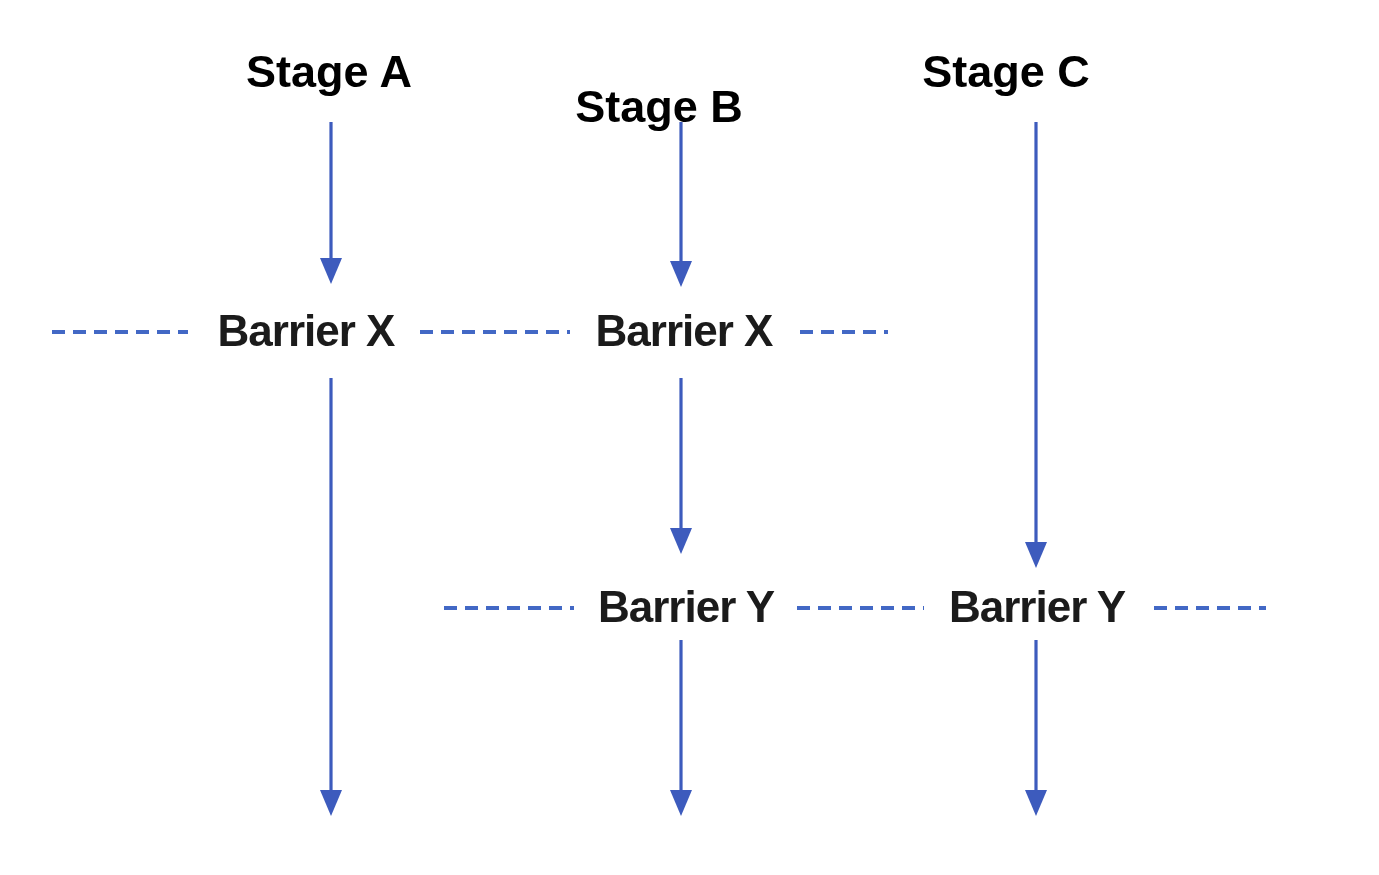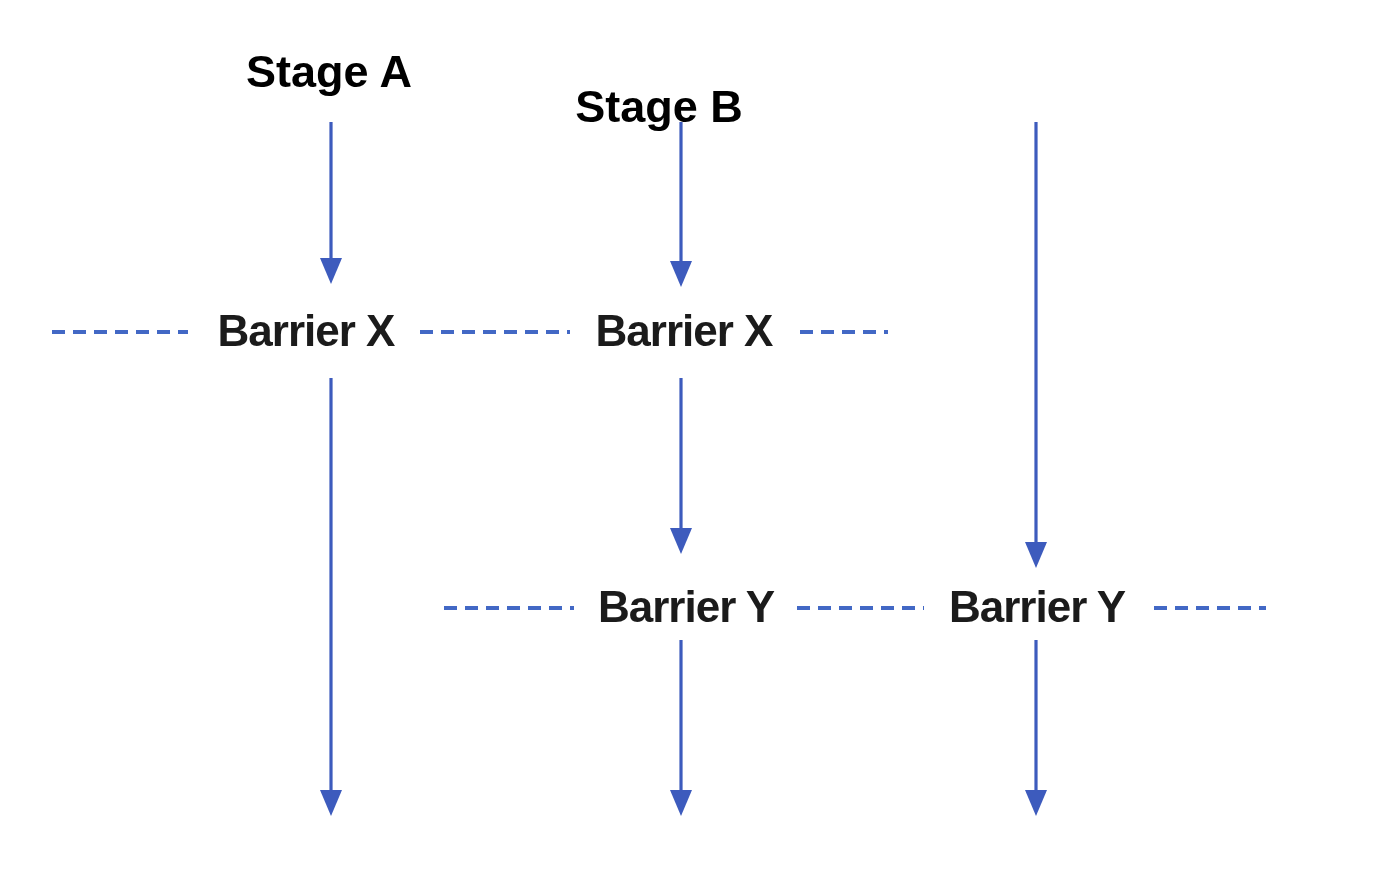--- a/index.html
+++ b/index.html
@@ -94,20 +94,21 @@
 
     <g>
       <line class="barrier-dash" x1="444" y1="608" x2="574" y2="608"></line>
       <line class="barrier-dash" x1="797" y1="608" x2="924" y2="608"></line>
       <line class="barrier-dash" x1="1154" y1="608" x2="1284" y2="608"></line>
     </g>
   </svg>
 
   <div class="stage-label" style="left:329px; top:46px;">Stage A</div>
   <div class="stage-label" style="left:659px; top:46px;margin-top:35px;">Stage B</div>
+  <div class="stage-label" style="left:1006px; top:46px;">Stage C</div>
 
   <div class="barrier-label" style="left:306px; top:331px;">Barrier X</div>
   <div class="barrier-label" style="left:684px; top:331px;">Barrier X</div>
 
   <div class="barrier-label" style="left:686px; top:607px;">Barrier Y</div>
   <div class="barrier-label" style="left:1037px; top:607px;">Barrier Y</div>
 
 </div>
 
 </body></html>

